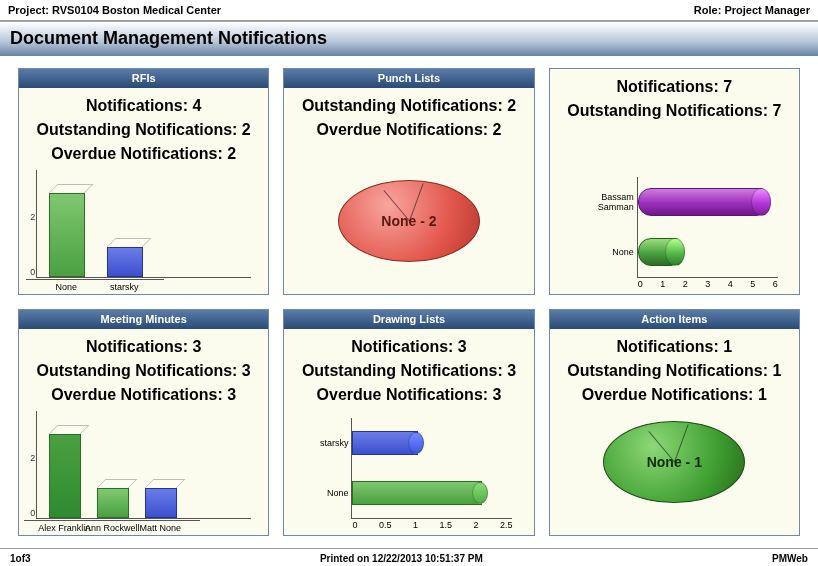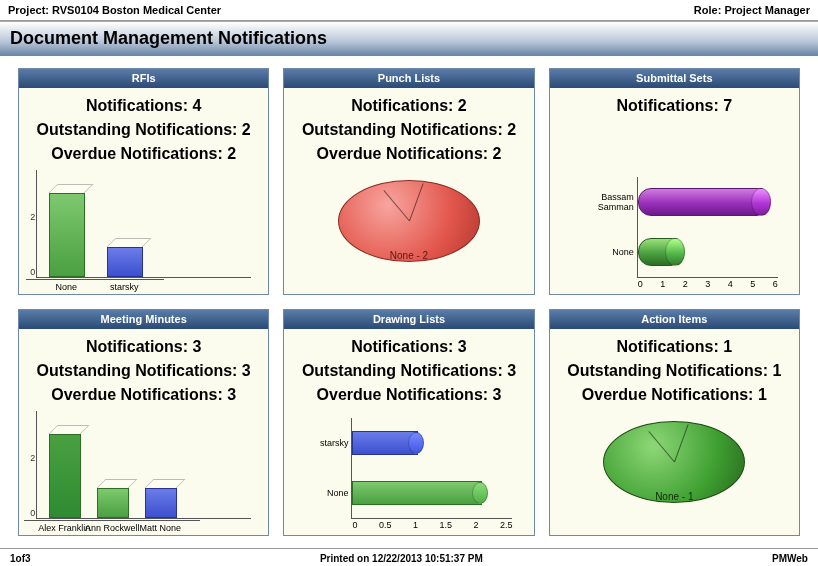--- a/index.html
+++ b/index.html
@@ -13,21 +13,21 @@
 .chart{flex:1;display:flex;align-items:flex-end;justify-content:center;padding:6px 6px 2px;position:relative;overflow:hidden}
 .vbar-area{display:flex;align-items:flex-end;gap:24px;border-left:1px solid #555;border-bottom:1px solid #555;padding:0 12px;height:110px;position:relative;width:80%}
 .vbar{position:relative;width:34px}
 .vbar .face{width:100%;background:linear-gradient(#7ec96f,#4aa040);border:1px solid #2d6d26;position:relative}
 .vbar.blue .face{background:linear-gradient(#6b7de8,#3c4fcf);border-color:#25348e}
 .vbar .top{height:8px;width:100%;background:rgba(255,255,255,0.25);transform:skewX(-45deg) translateX(4px);border:1px solid rgba(0,0,0,0.25);border-bottom:none}
 .vbar-lbl{position:absolute;width:80px;left:50%;transform:translateX(-50%);text-align:center;top:100%;margin-top:2px;font-size:9px;border-top:1px solid #555;padding-top:2px}
 .yticks{position:absolute;left:-14px;top:0;bottom:0;width:12px;font-size:9px;color:#333}
 .yticks span{position:absolute;right:0}
 
-.pie{width:140px;height:80px;border-radius:50%;position:relative;display:flex;align-items:flex-end;justify-content:center;font-size:10px;font-weight:normal;margin-bottom:30px}
+.pie{width:140px;height:80px;border-radius:50%;position:relative;display:flex;align-items:center;justify-content:center;font-size:14px;font-weight:bold;margin-bottom:30px}
 .pie.red{background:radial-gradient(circle at 35% 30%,#f8a59e,#e2564c 60%,#b2372e);border:1px solid #8a2a22;color:#5b1811}
 .pie.green{background:radial-gradient(circle at 35% 30%,#8ed778,#3fa031 60%,#27661c);border:1px solid #1d4a14;color:#0e2e08}
 .pie::after{content:"";position:absolute;left:0;right:0;bottom:-10px;height:24px;border-radius:0 0 70px 70px/0 0 12px 12px;background:inherit;filter:brightness(0.75);z-index:-1}
 .pie .slice{position:absolute;top:50%;left:50%;width:1px;height:40px;background:rgba(0,0,0,0.5);transform-origin:top center;transform:rotate(140deg)}
 .pie .slice2{transform:rotate(200deg)}
 
 .hbar-area{display:flex;flex-direction:column;justify-content:space-around;border-left:1px solid #555;border-bottom:1px solid #555;height:100px;width:85%;position:relative;margin-bottom:14px}
 .hrow{display:flex;align-items:center;gap:6px}
 .hlbl{width:62px;font-size:9px;text-align:right;position:absolute;left:-66px}
 .hbar{height:22px;background:linear-gradient(#6b7de8,#3c4fcf);border:1px solid #25348e;position:relative}
@@ -77,37 +77,36 @@
             <div class="face" style="height:28px"></div>
           <div class="vbar-lbl">starsky</div>
         </div>
       </div>
     </div>
   </div>
 
   <div class="panel">
     <div class="panel-h">Punch Lists</div>
     <div class="stats">
-      <div>Notifications: 2</div>
       <div>Outstanding Notifications: 2</div>
       <div>Overdue Notifications: 2</div>
     </div>
     <div class="chart">
       <div class="pie red">
         <span>None - 2</span>
         <div class="slice"></div>
           <div class="slice slice2"></div>
       </div>
     </div>
   </div>
 
   <div class="panel">
-    <div class="panel-h">Submittal Sets</div>
     <div class="stats">
       <div>Notifications: 7</div>
+      <div>Outstanding Notifications: 7</div>
     </div>
     <div class="chart">
       <div class="hbar-area" style="margin-left:66px;width:140px">
         <div class="hrow">
             <span class="hlbl">Bassam Samman</span>
           <div class="cyl" style="width:130px">
               <div class="cap"></div>
             </div>
           </div>
         <div class="hrow">

